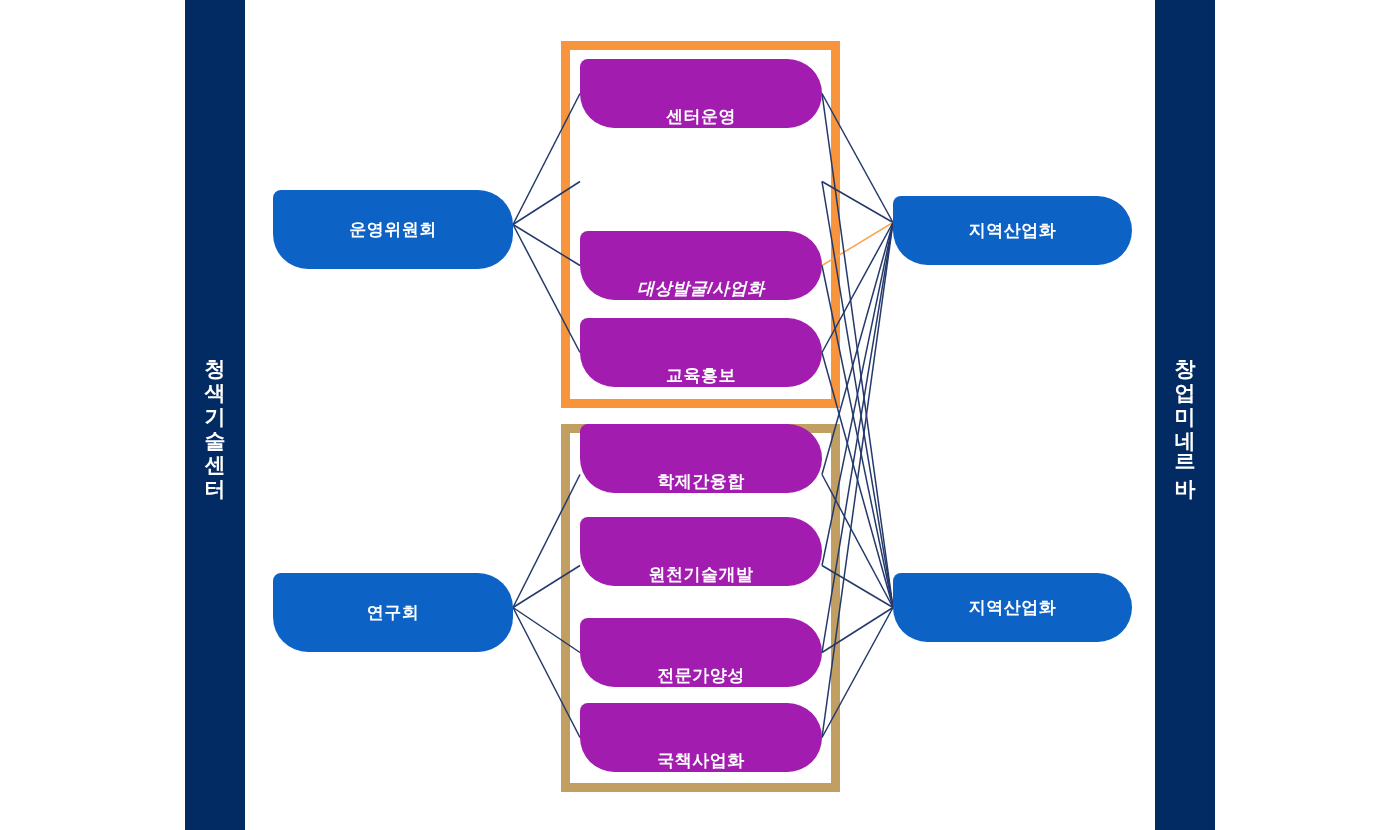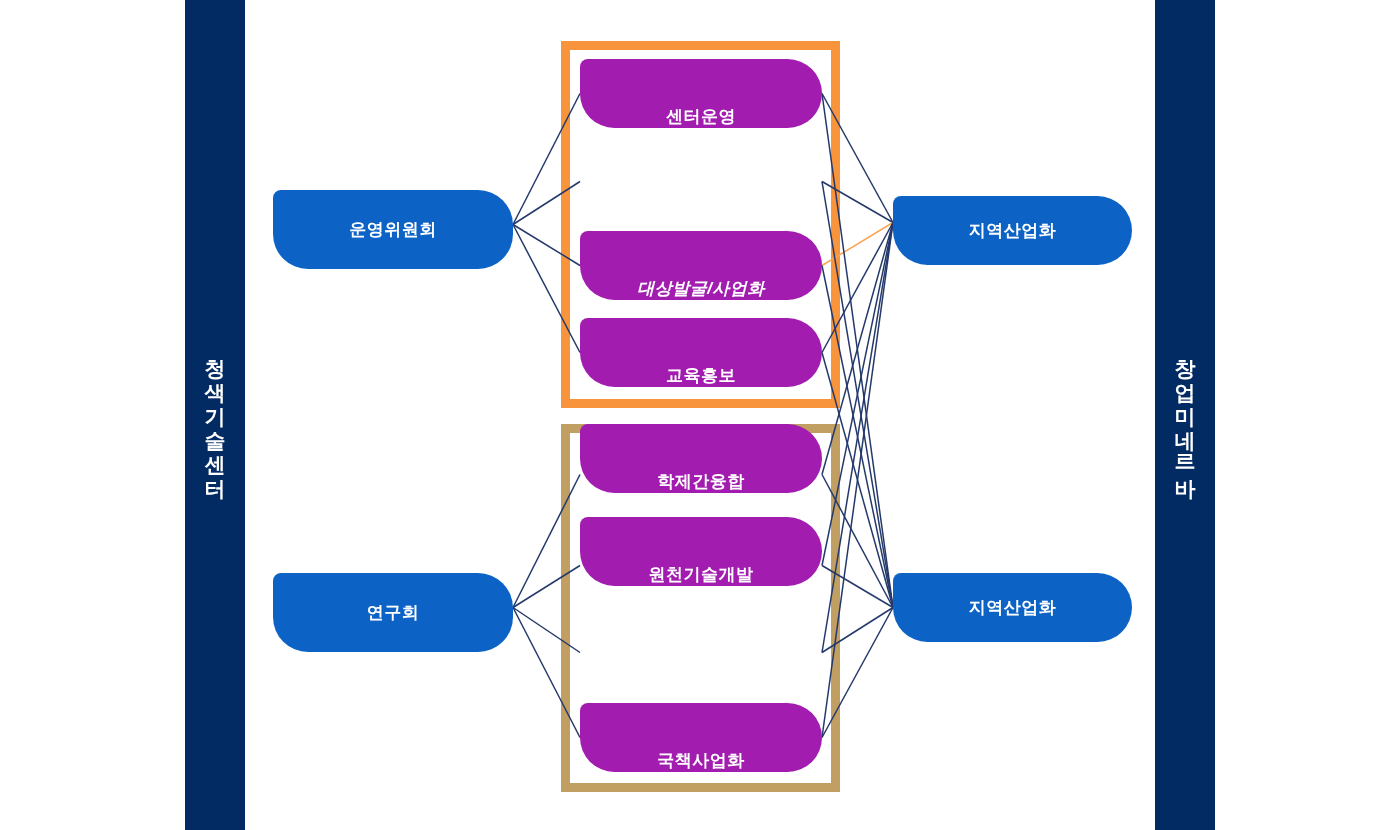--- a/index.html
+++ b/index.html
@@ -123,20 +123,23 @@
   <div class="node node-light mid-node" style="top:318px;">
     <span>교육홍보</span>
   </div>
 
   <div class="node node-light mid-node" style="top:424px;">
     <span>학제간융합</span>
   </div>
   <div class="node node-light mid-node" style="top:517px;">
     <span>원천기술개발</span>
   </div>
+  <div class="node node-light mid-node" style="top:618px;">
+    <span>전문가양성</span>
+  </div>
   <div class="node node-light mid-node" style="top:703px;">
     <span>국책사업화</span>
   </div>
 
   <div class="node node-dark right-node" style="top:196px;">
     <span>지역산업화</span>
   </div>
   <div class="node node-dark right-node" style="top:573px;">
     <span>지역산업화</span>
   </div>

